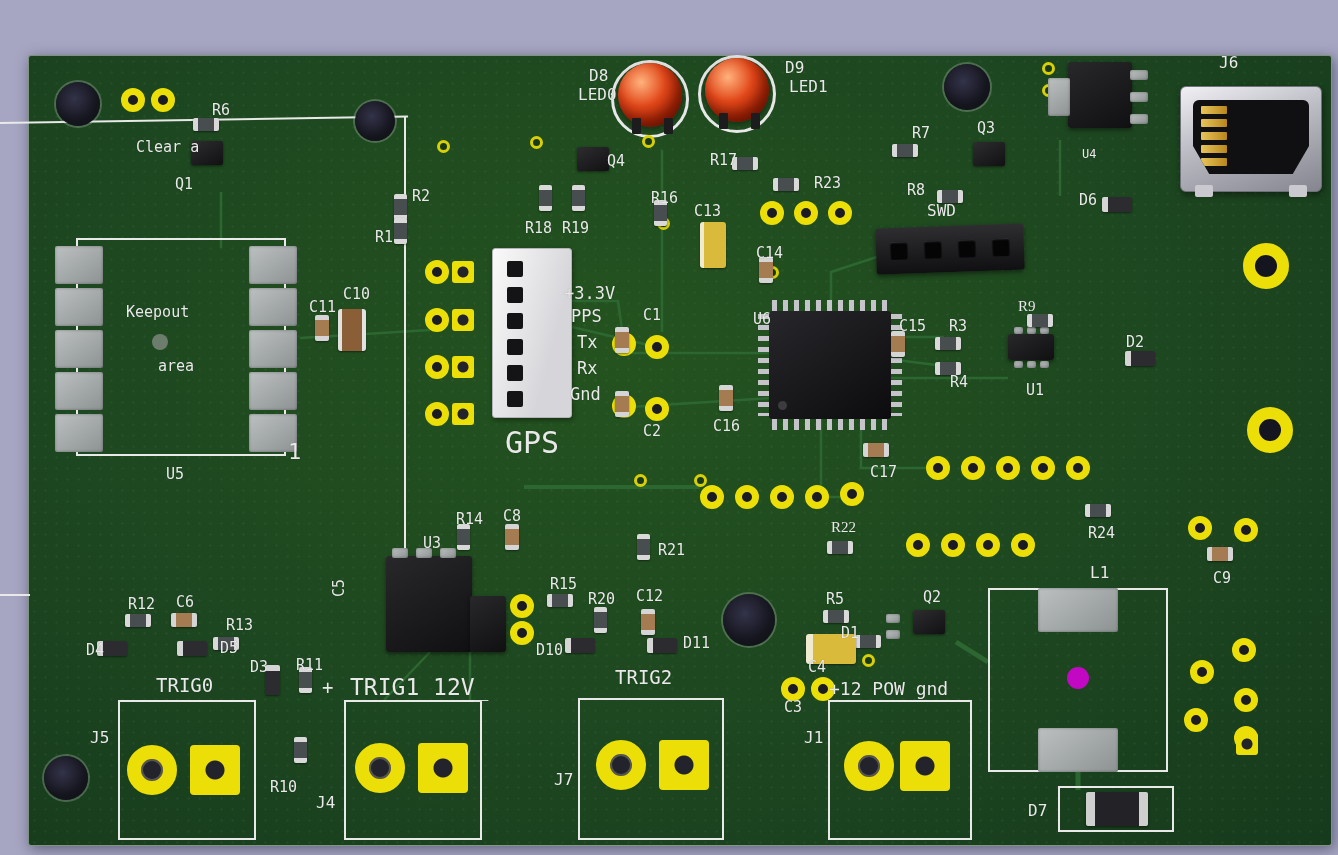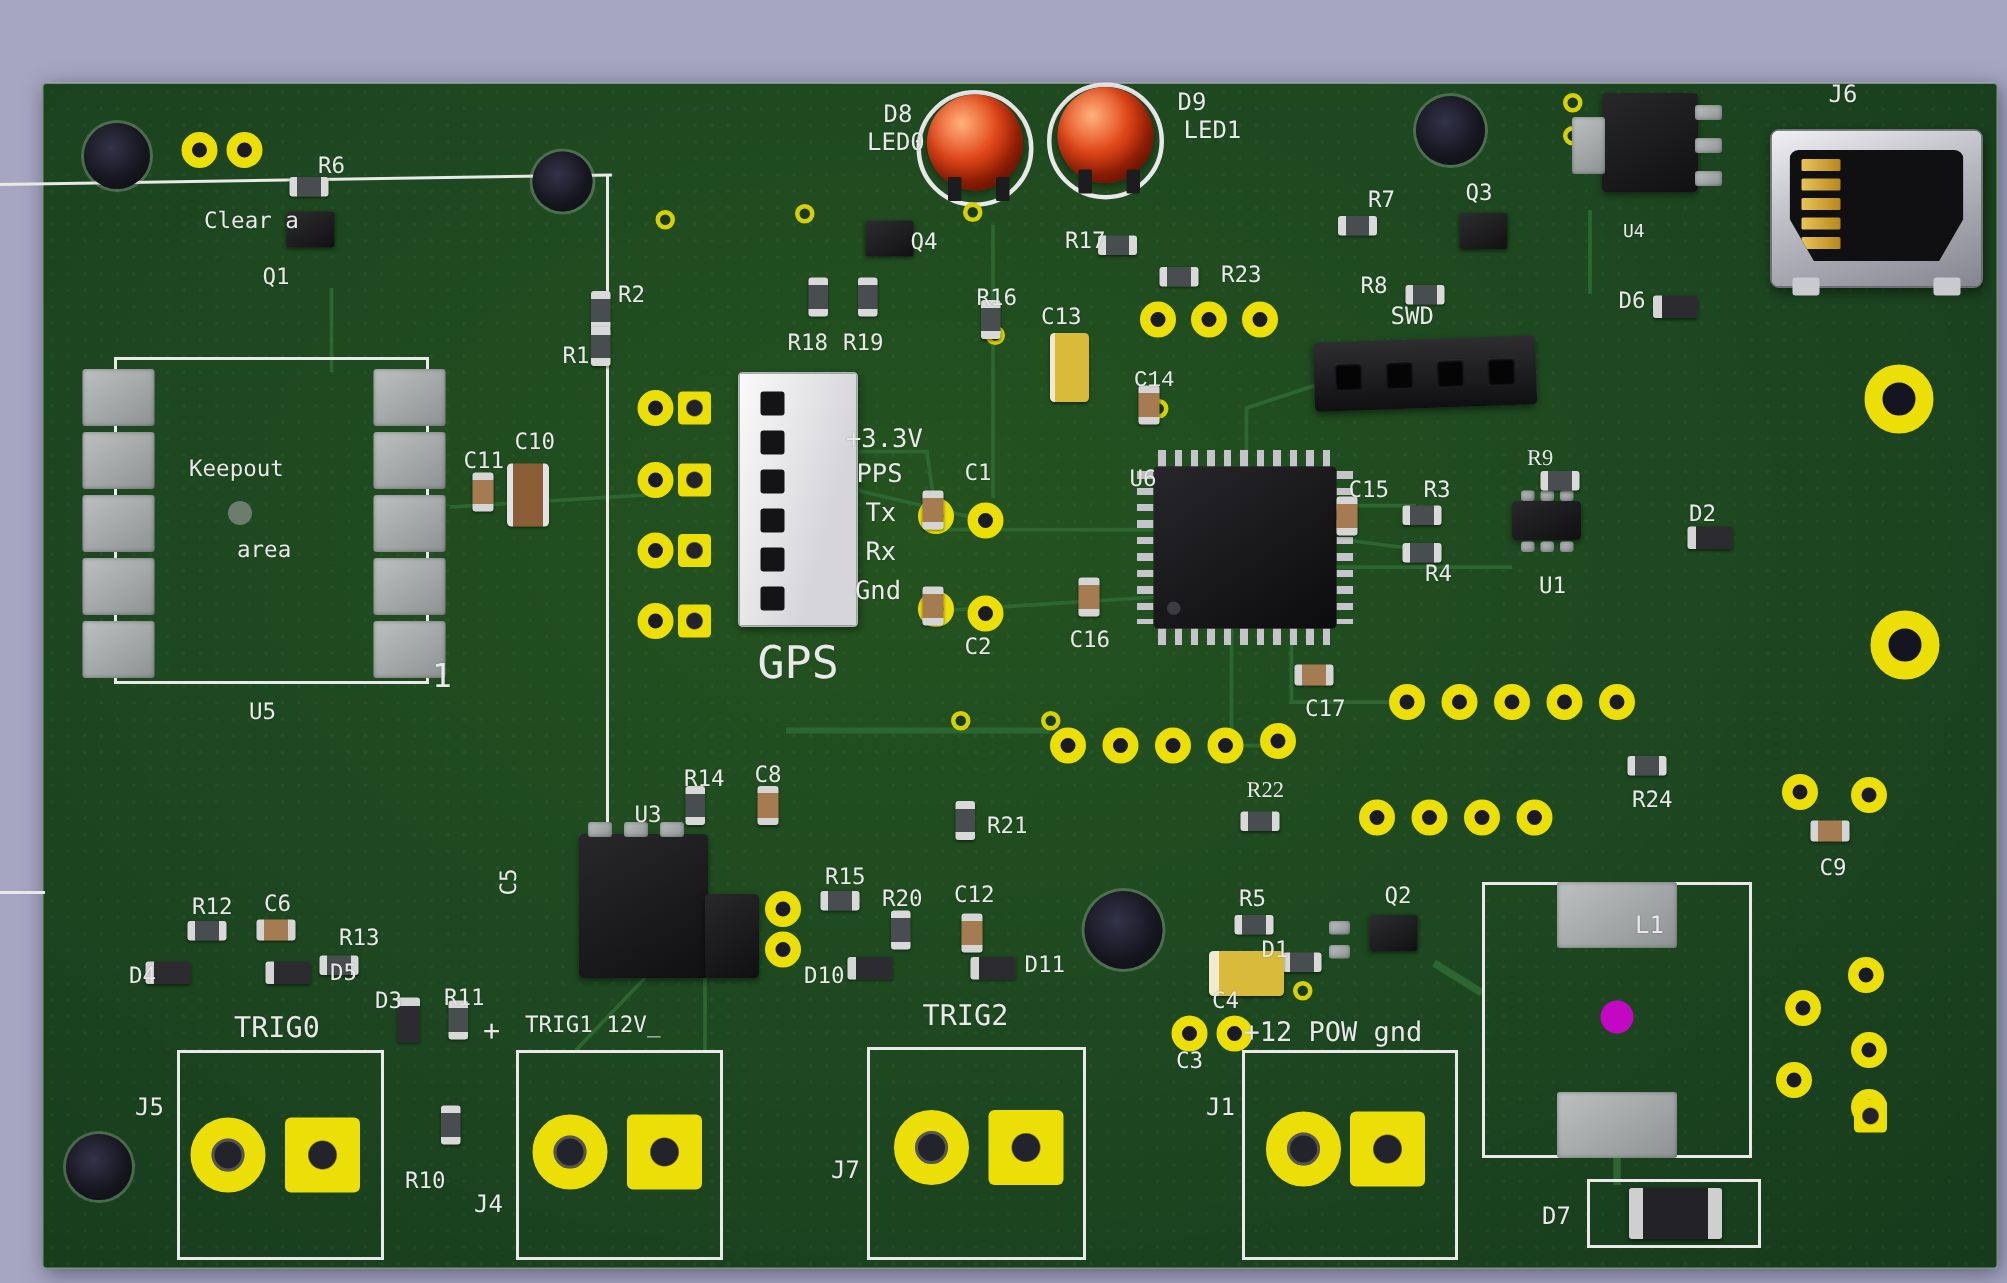--- a/index.html
+++ b/index.html
@@ -317,21 +317,21 @@
       <div class="lbl" style="left: 562px; top: 221px; font-size: 15px;">R19</div>
       <div class="lbl" style="left: 607px; top: 154px; font-size: 15px;">Q4</div>
       <div class="lbl" style="left: 589px; top: 68px; font-size: 16px;">D8</div>
       <div class="lbl" style="left: 578px; top: 87px; font-size: 16px;">LED0</div>
       <div class="lbl" style="left: 785px; top: 60px; font-size: 16px;">D9</div>
       <div class="lbl" style="left: 789px; top: 79px; font-size: 16px;">LED1</div>
       <div class="lbl" style="left: 651px; top: 191px; font-size: 15px;">R16</div>
       <div class="lbl" style="left: 694px; top: 204px; font-size: 15px;">C13</div>
       <div class="lbl" style="left: 710px; top: 153px; font-size: 15px;">R17</div>
       <div class="lbl" style="left: 814px; top: 176px; font-size: 15px;">R23</div>
-      <div class="lbl" style="left: 756px; top: 246px; font-size: 15px; font-family: Liberation Mono, monospace;">C14</div>
+      <div class="lbl" style="left: 756px; top: 246px; font-size: 15px;">C14</div>
       <div class="lbl" style="left: 912px; top: 126px; font-size: 15px;">R7</div>
       <div class="lbl" style="left: 977px; top: 121px; font-size: 15px;">Q3</div>
       <div class="lbl" style="left: 907px; top: 183px; font-size: 15px;">R8</div>
       <div class="lbl" style="left: 927px; top: 203px; font-size: 16px;">SWD</div>
       <div class="lbl" style="left: 1082px; top: 148px; font-size: 12px;">U4</div>
       <div class="lbl" style="left: 1079px; top: 193px; font-size: 15px;">D6</div>
       <div class="lbl" style="left: 1219px; top: 55px; font-size: 16px;">J6</div>
       <div class="lbl" style="left: 309px; top: 300px; font-size: 15px;">C11</div>
       <div class="lbl" style="left: 343px; top: 287px; font-size: 15px;">C10</div>
       <div class="lbl" style="left: 564px; top: 285px; font-size: 17px;">+3.3V</div>
@@ -372,28 +372,28 @@
       <div class="lbl" style="left: 176px; top: 595px; font-size: 15px;">C6</div>
       <div class="lbl" style="left: 226px; top: 618px; font-size: 15px;">R13</div>
       <div class="lbl" style="left: 86px; top: 643px; font-size: 15px;">D4</div>
       <div class="lbl" style="left: 220px; top: 641px; font-size: 15px;">D5</div>
       <div class="lbl" style="left: 250px; top: 660px; font-size: 15px;">D3</div>
       <div class="lbl" style="left: 296px; top: 658px; font-size: 15px;">R11</div>
       <div class="lbl" style="left: 270px; top: 780px; font-size: 15px;">R10</div>
       <div class="lbl" style="left: 156px; top: 676px; font-size: 19px;">TRIG0</div>
       <div class="lbl" style="left: 90px; top: 730px; font-size: 16px;">J5</div>
       <div class="lbl" style="left: 322px; top: 678px; font-size: 19px;">+</div>
-      <div class="lbl" style="left: 350px; top: 676px; font-size: 15px;">TRIG1 12V_</div>
+      <div class="lbl" style="left: 350px; top: 676px; font-size: 23px;">TRIG1 12V_</div>
       <div class="lbl" style="left: 316px; top: 795px; font-size: 16px;">J4</div>
       <div class="lbl" style="left: 615px; top: 668px; font-size: 19px;">TRIG2</div>
       <div class="lbl" style="left: 554px; top: 772px; font-size: 16px;">J7</div>
       <div class="lbl" style="left: 829px; top: 680px; font-size: 18px;">+12 POW gnd</div>
       <div class="lbl" style="left: 804px; top: 730px; font-size: 16px;">J1</div>
       <div class="lbl" style="left: 826px; top: 592px; font-size: 15px;">R5</div>
       <div class="lbl" style="left: 923px; top: 590px; font-size: 15px;">Q2</div>
       <div class="lbl" style="left: 841px; top: 626px; font-size: 15px;">D1</div>
       <div class="lbl" style="left: 808px; top: 660px; font-size: 15px;">C4</div>
       <div class="lbl" style="left: 784px; top: 700px; font-size: 15px;">C3</div>
-      <div class="lbl" style="left: 1090px; top: 565px; font-size: 16px; margin-top: 44px;">L1</div>
+      <div class="lbl" style="left: 1090px; top: 565px; font-size: 16px;">L1</div>
       <div class="lbl" style="left: 1028px; top: 803px; font-size: 16px;">D7</div>
     </div>
 
 </div>
 
 </body></html>

